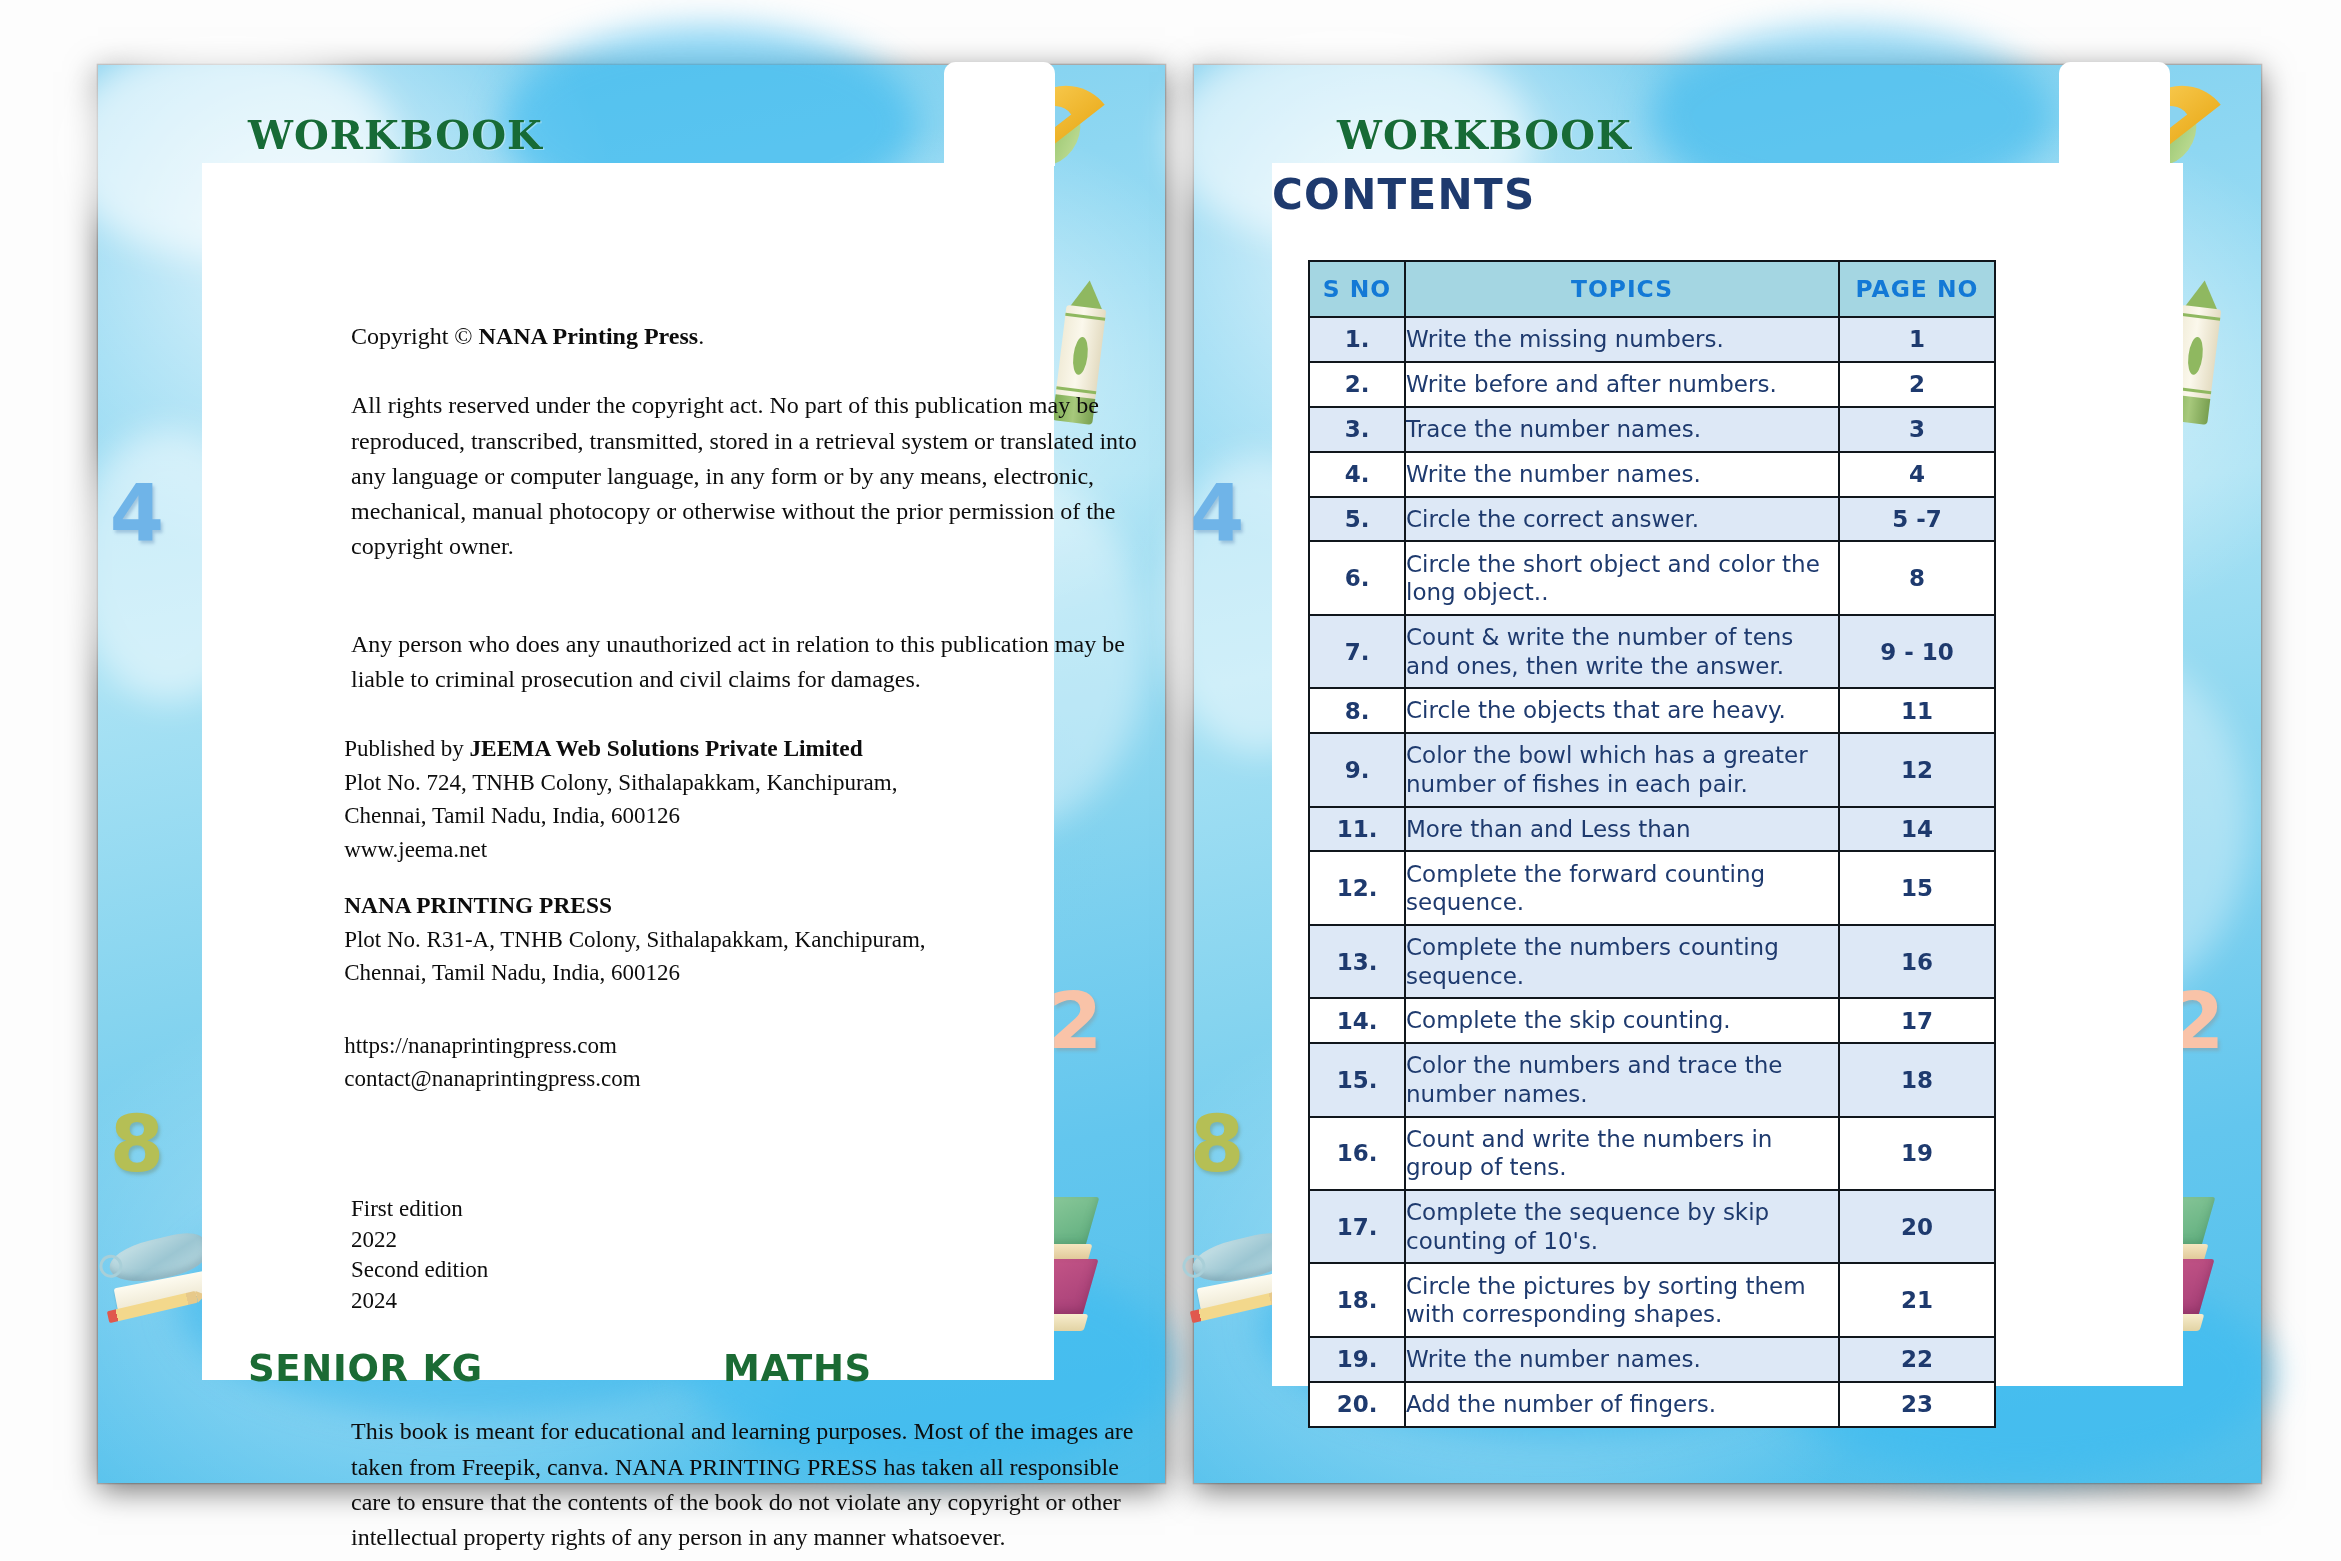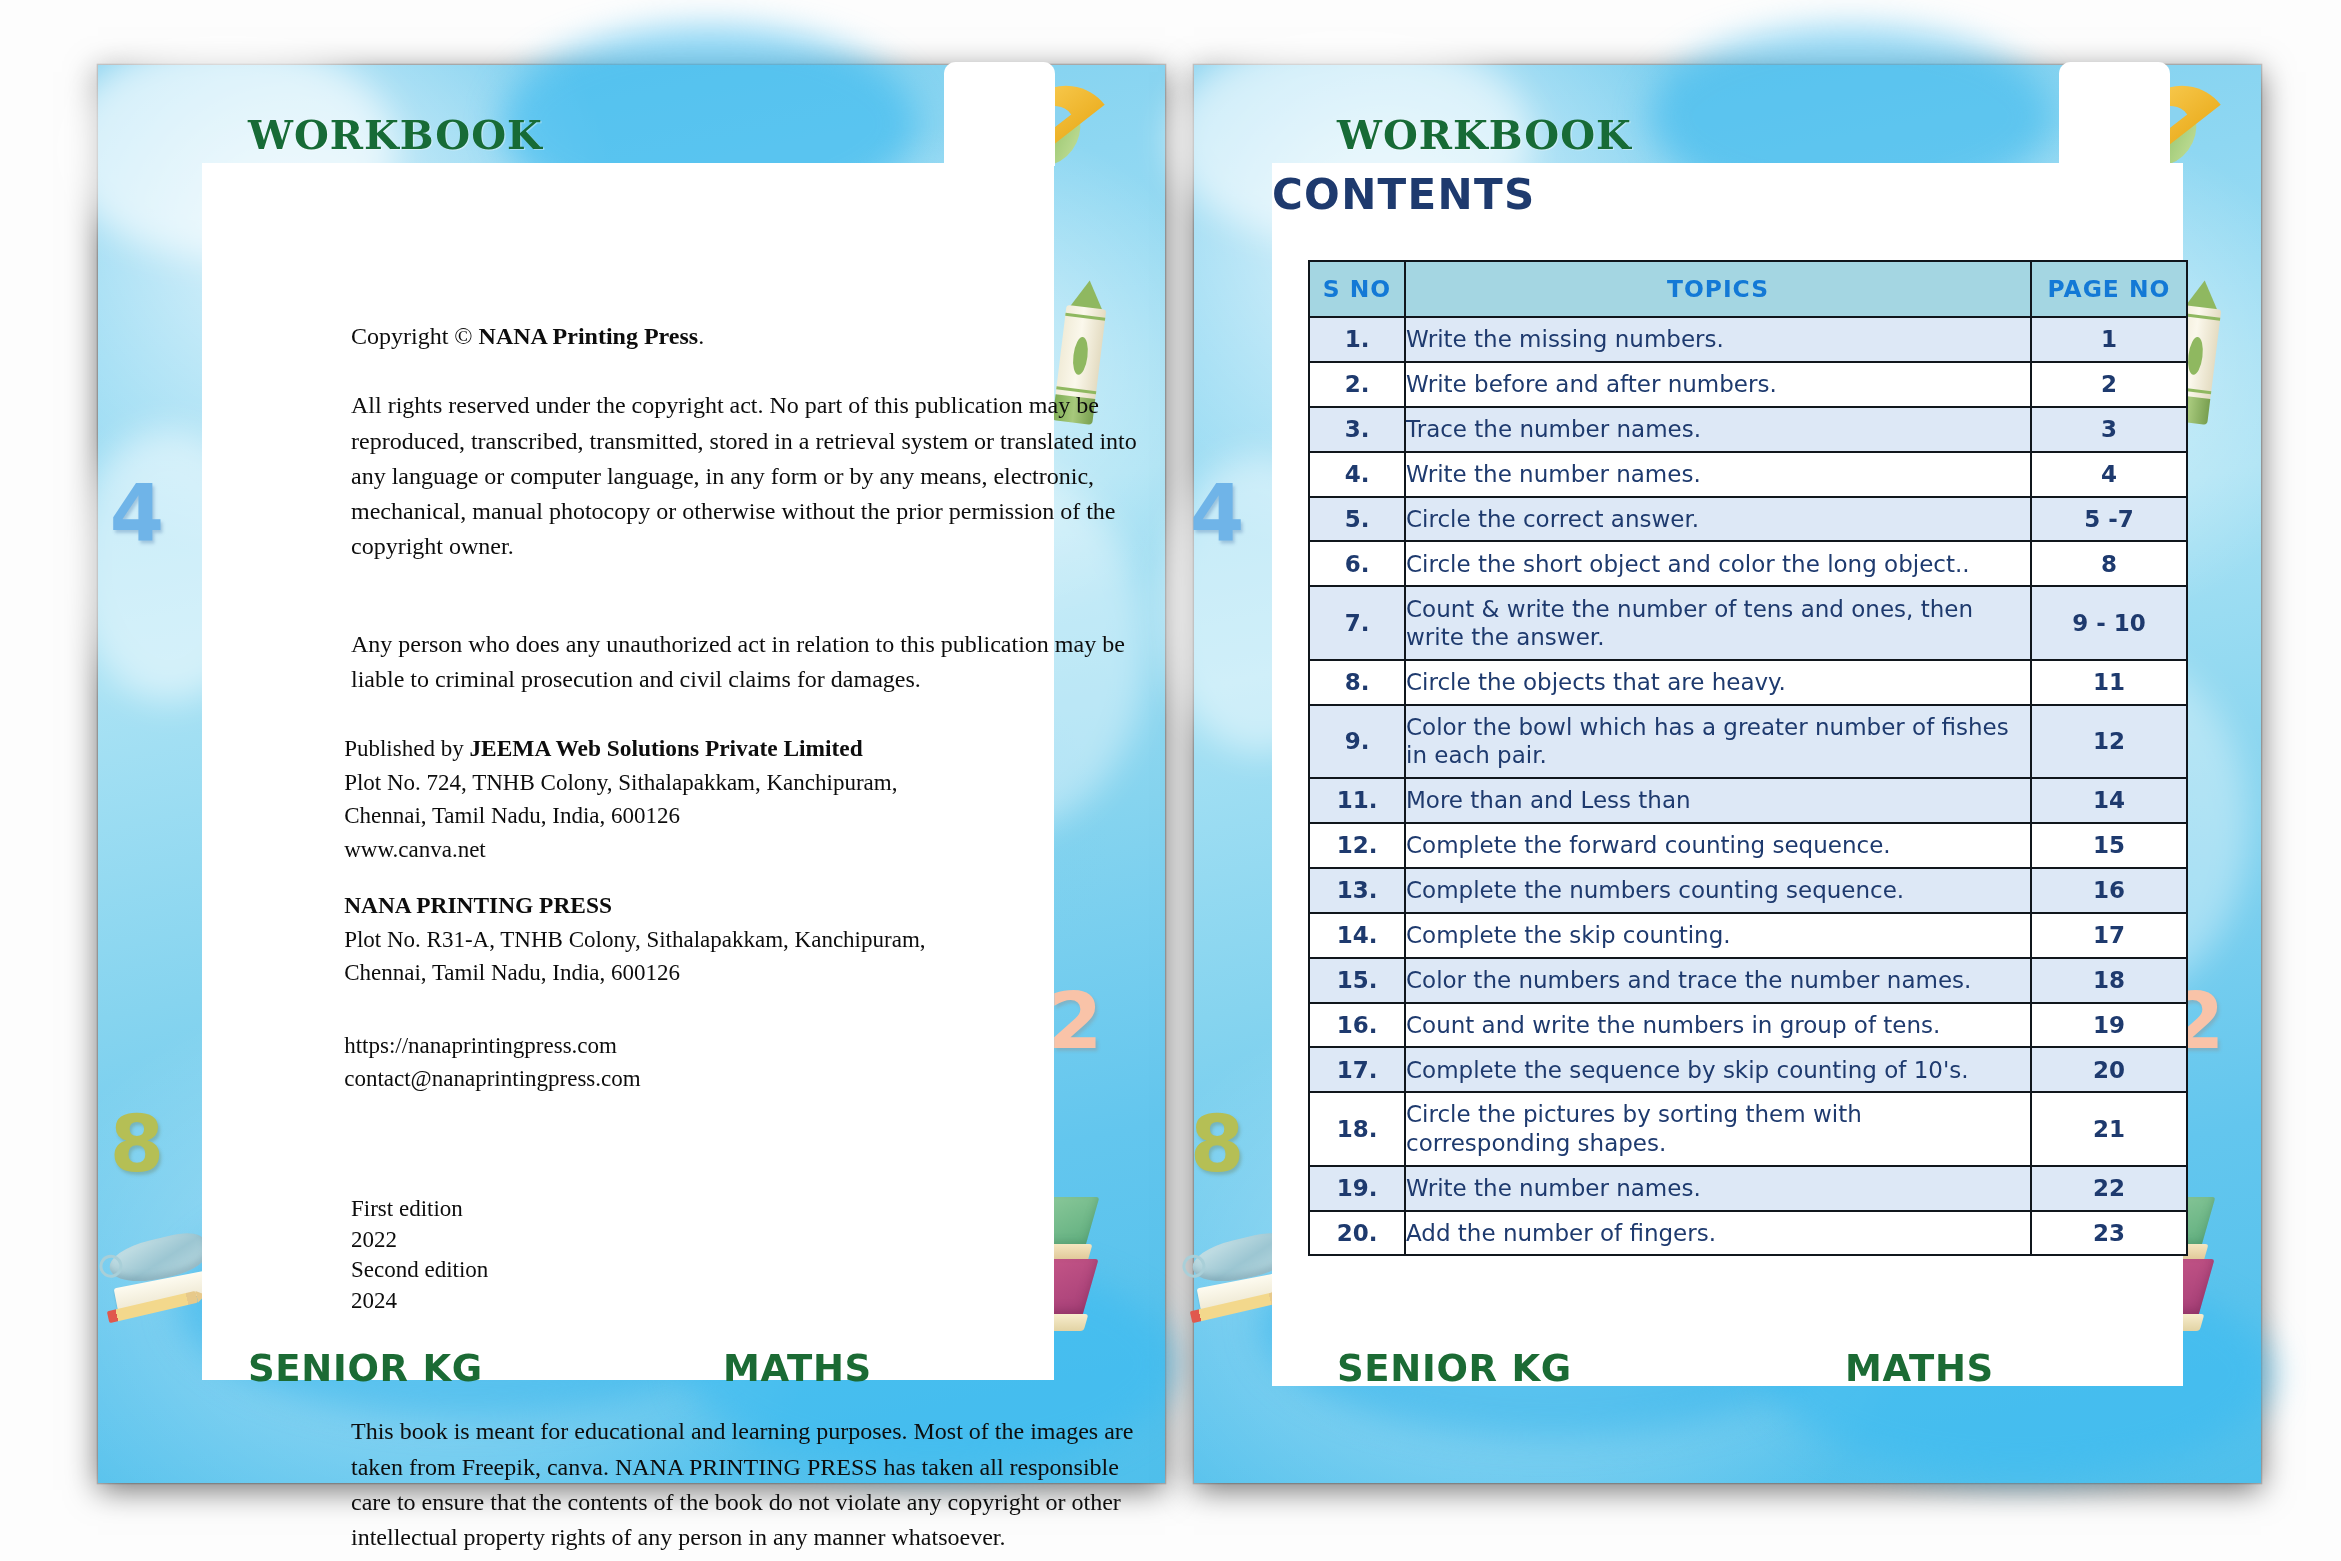--- a/index.html
+++ b/index.html
@@ -59,21 +59,21 @@
   .addr .hdr{font-weight:bold;font-size:23.4px;}
   .edition{font-size:23px;line-height:1.33;margin-left:12px;}
 
   
   .contents-title{
     position:absolute;left:0;right:0;text-align:left;top:170px;
     font-family:"DejaVu Sans",sans-serif;font-weight:bold;font-size:42px;
     letter-spacing:1.3px;color:#1e3a6e;
   }
   table.toc{
-    position:absolute;left:1308px;top:1.3px;width:880px;
+    position:absolute;left:1308px;top:1.3px;width:688px;
     border-collapse:collapse;table-layout:fixed;
   }
   table.toc th,table.toc td{
     border:2px solid #10161c;
     font-family:"DejaVu Sans",sans-serif;
   }
   table.toc thead th{
     background:#a4d6e2;color:#1379d6;font-weight:bold;font-size:23.4px;
     letter-spacing:1px;padding:13px 0;text-align:center;
   }
@@ -192,21 +192,21 @@
       <p><span>Copyright © </span><span class="b">NANA Printing Press</span><span>.</span></p>
       <div class="gap-lg"></div>
       <p>All rights reserved under the copyright act. No part of this publication may be reproduced, transcribed, transmitted, stored in a retrieval system or translated into any language or computer language, in any form or by any means, electronic, mechanical, manual photocopy or otherwise without the prior permission of the copyright owner.</p>
       <div class="gap-xl"></div>
       <p>Any person who does any unauthorized act in relation to this publication may be liable to criminal prosecution and civil claims for damages.</p>
       <div class="gap-lg"></div>
       <div class="addr">
         <div><span>Published by </span><span class="hdr">JEEMA Web Solutions Private Limited</span></div>
         <div>Plot No. 724, TNHB Colony, Sithalapakkam, Kanchipuram,</div>
         <div>Chennai, Tamil Nadu, India, 600126</div>
-        <div>www.canva.net</div>
+        <div>www.jeema.net</div>
       </div>
       <div class="gap-md"></div>
       <div class="addr">
         <div class="hdr" style="padding-left:0;">NANA PRINTING PRESS</div>
         <div style="padding-left:0;">Plot No. R31-A, TNHB Colony, Sithalapakkam, Kanchipuram,</div>
         <div style="padding-left:0;">Chennai, Tamil Nadu, India, 600126</div>
         <div style="padding-left:0;margin-top:39px;">https://nanaprintingpress.com</div>
         <div style="padding-left:0;">contact@nanaprintingpress.com</div>
       </div>
       <div class="gap-xxl"></div>

